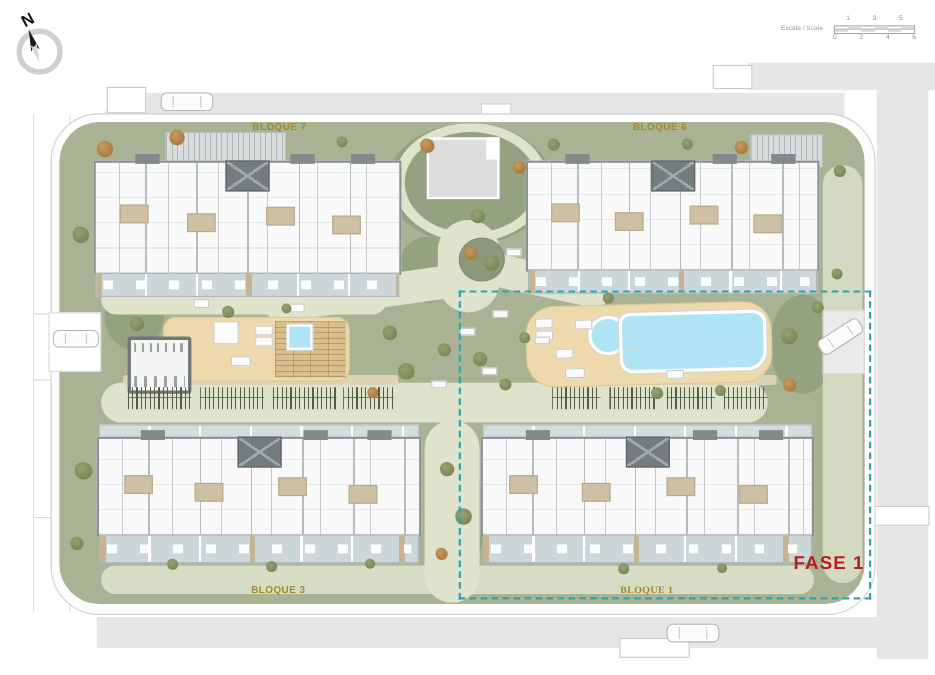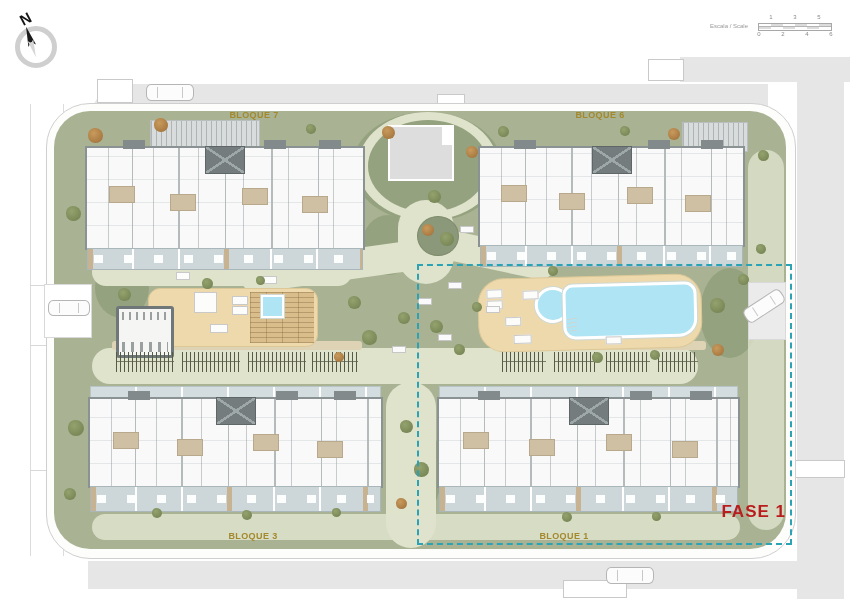--- a/index.html
+++ b/index.html
@@ -358,21 +358,21 @@
   <div class="bench" style="left:438px;top:334px;"></div>
   <div class="bench" style="left:418px;top:298px;"></div>
   <div class="bench" style="left:448px;top:282px;"></div>
   <div class="bench" style="left:392px;top:346px;"></div>
 
   <div class="phase-rect"></div>
 
   <div class="block-label" style="left:194px;top:110px;">BLOQUE 7</div>
   <div class="block-label" style="left:540px;top:110px;">BLOQUE 6</div>
   <div class="block-label" style="left:193px;top:531px;">BLOQUE 3</div>
-  <div class="block-label" style="left:504px;top:531px;">BLOQUE 1</div>
+  <div class="block-label" style="left:528px;top:531px;font-family:Liberation Serif, serif;">BLOQUE 1</div>
   <div class="phase-label">FASE 1</div>
 
   <div class="car" style="left:146px;top:84px;"></div>
   <div class="car" style="left:606px;top:567px;"></div>
   <div class="drivepad" style="left:44px;top:284px;width:46px;height:52px;background:#fff;"></div>
   <div class="car" style="left:48px;top:300px;width:40px;height:14px;"></div>
   <div class="drivepad" style="left:748px;top:282px;width:36px;height:56px;"></div>
   <div class="car" style="left:742px;top:298px;width:42px;height:14px;transform:rotate(-33deg);"></div>
 
 </div>

